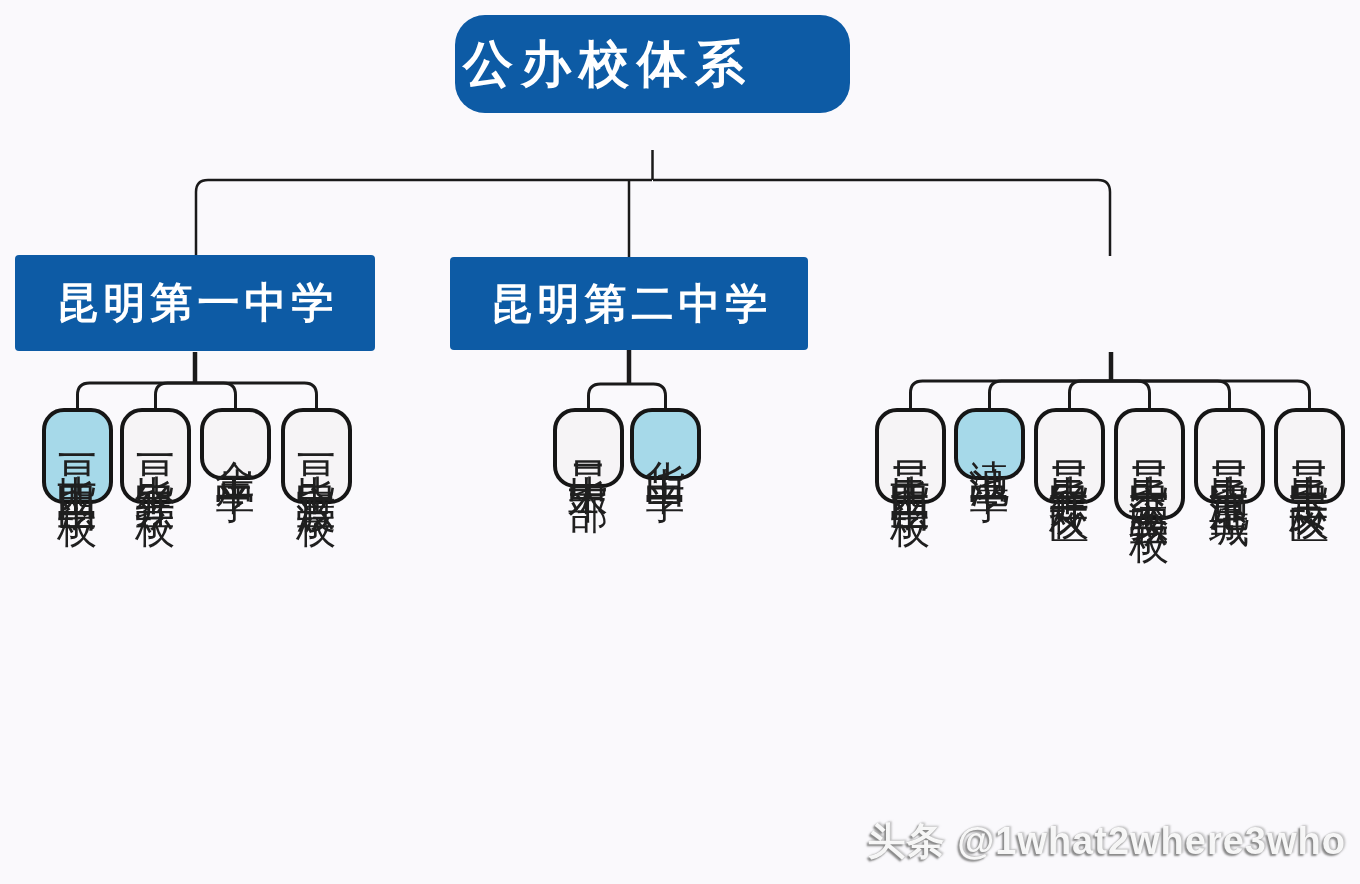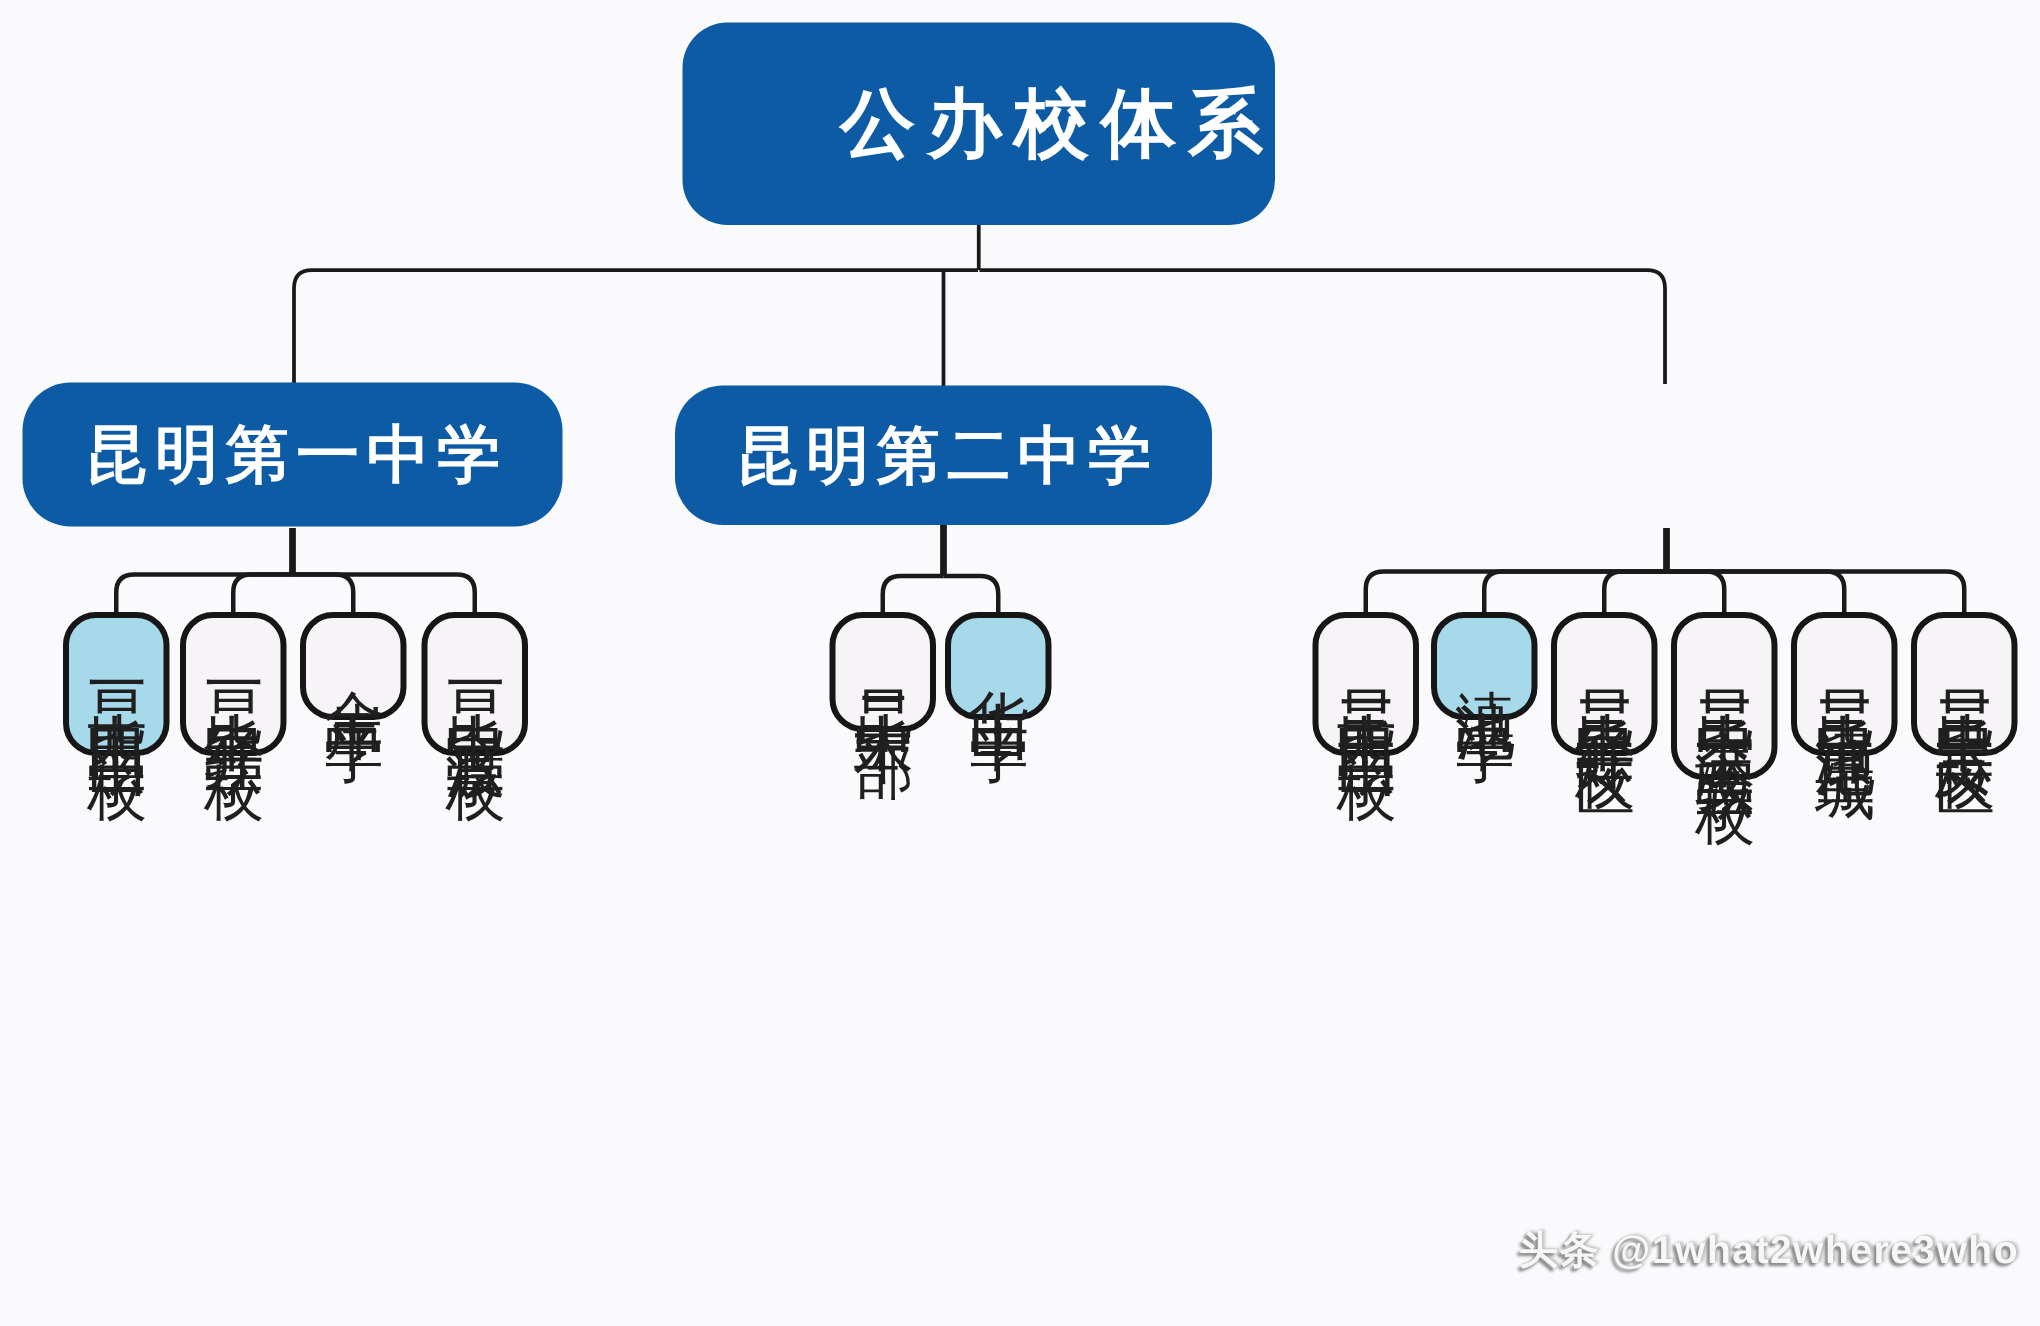--- a/index.html
+++ b/index.html
@@ -7,32 +7,32 @@
     width:1360px;height:884px;position:relative;overflow:hidden;
     background:#faf9fc;
     font-family:"Liberation Sans", sans-serif;
   }
   .canvas{position:absolute;left:0;top:0;width:1360px;height:884px;}
   svg.connectors{position:absolute;left:0;top:0;z-index:0;}
 
   .node{position:absolute;box-sizing:border-box;z-index:2;}
 
   .root-box{
-    left:455px;top:15px;width:395px;height:135px;
+    left:455px;top:15px;width:395px;height:98px;
     background:#0d5ba5;border-radius:30px;
-    display:flex;align-items:center;justify-content:flex-end;
+    display:flex;align-items:center;justify-content:flex-start;
   }
   .root-box .label{
     color:#ffffff;font-size:50px;font-weight:bold;letter-spacing:8px;
     text-indent:8px;
   }
 
   .branch-box{
     top:255px;width:360px;height:96px;
-    background:#0d5ba5;border-radius:32px;
+    background:#0d5ba5;border-radius:4px;
     display:flex;align-items:center;justify-content:center;
   }
   .branch-box .label{
     color:#ffffff;font-size:42px;font-weight:bold;letter-spacing:5px;
     text-indent:5px;
   }
   .branch-1{left:15px;}
   .branch-2{left:450px;top:257px;width:358px;height:93px;align-items:center;}
   .branch-3{left:932px;width:358px;}
 
@@ -44,21 +44,21 @@
   }
   .leaf.highlight{background:#a6d9e9;}
   .leaf .vlabel{
     writing-mode:vertical-rl;text-orientation:upright;
     font-size:40px;color:#1f1f1f;letter-spacing:8px;
     padding:16px 0;line-height:1;
   }
 
   .watermark{
     position:absolute;right:14px;top:816px;z-index:5;
-    font-size:26px;font-weight:bold;letter-spacing:1px;
+    font-size:38px;font-weight:bold;letter-spacing:1px;
     color:rgba(255,255,255,0.92);
     text-shadow:-2px 2px 2px rgba(130,130,130,0.95),
                  2px -1px 2px rgba(160,160,160,0.55),
                  0 0 1px rgba(120,120,120,0.6);
   }
 </style>
 </head>
 <body>
 
 <div class="canvas">

